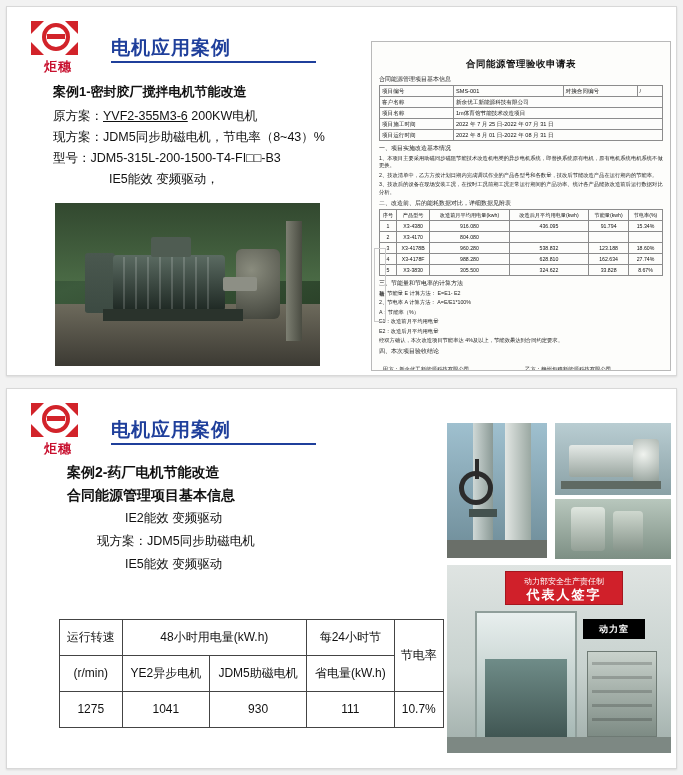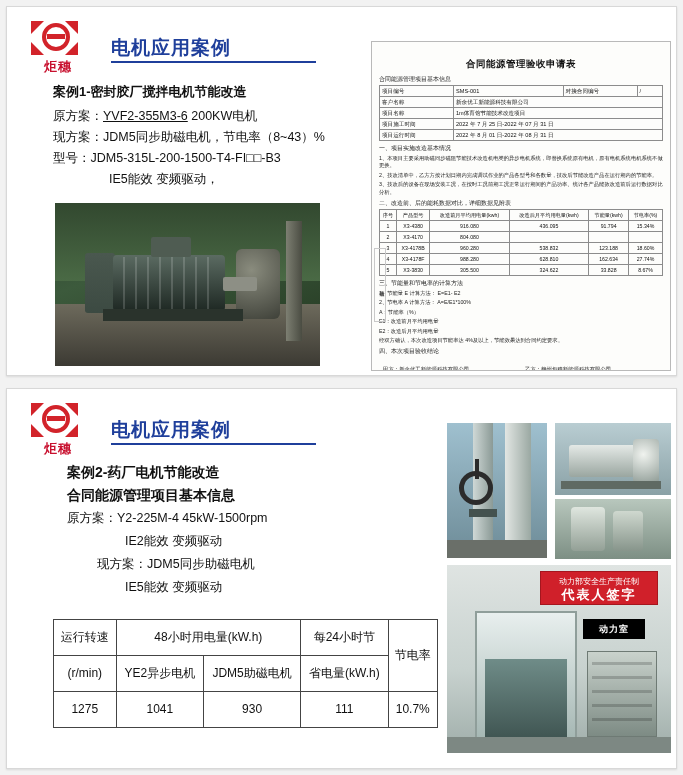--- a/index.html
+++ b/index.html
@@ -314,21 +314,20 @@
   .ph-room .tank { position:absolute; left:16px; top:8px; width:34px; height:44px; background: linear-gradient(180deg,#dfe6df,#93a096); border-radius:4px; }
   .ph-room .tank2 { position:absolute; left:58px; top:12px; width:30px; height:40px; background: linear-gradient(180deg,#cfd8cf,#87958b); border-radius:4px; }
 
   .ph-hall { left: 440px; top: 176px; width: 224px; height: 188px; }
   .ph-hall .wall { position:absolute; inset:0; background: linear-gradient(180deg,#dfe4e2 0%, #c8d2cf 55%, #9fada9 100%); }
   .ph-hall .banner {
     position:absolute; left: 58px; top: 6px; width: 118px; height: 34px;
     background:#d0202a; color:#fff; text-align:center;
     font-size: 8px; line-height: 11px; padding-top: 4px;
     border: 1px solid #a5161e;
-    margin-left: 35px;
   }
   .ph-hall .banner .big { font-size: 13px; font-weight: bold; letter-spacing: 2px; display:block; line-height: 16px; }
   .ph-hall .door {
     position:absolute; left: 28px; top: 46px; width: 102px; height: 142px;
     background: linear-gradient(180deg,#e8efee,#9fb2ae);
     border: 2px solid #8f9e9a;
   }
   .ph-hall .door .panel {
     position:absolute; left: 8px; top: 46px; right: 8px; bottom: 8px;
     background: linear-gradient(180deg,#6f8c88,#3d524f);
@@ -350,21 +349,21 @@
     position:absolute; left:0; bottom:0; width:100%; height:16px; background:#7d8883;
   }
   .ph-hall .plate {
     position:absolute; left: 34px; top: 52px; width: 34px; height: 14px;
     background:#1d5bbf; color:#fff; font-size:6px; text-align:center; line-height:14px;
   }
 
   
   .data-tbl {
     position: absolute;
-    left: 46px; top: 230px;
+    left: 52px; top: 230px;
     width: 385px;
     border-collapse: collapse;
     font-size: 12px;
     color: #111;
     text-align: center;
   }
   .data-tbl td {
     border: 1px solid #444;
     padding: 6px 4px;
     line-height: 17px;
@@ -557,23 +556,20 @@
       </div>
       <div class="name">炬穗</div>
     </div>
 
     <div class="slide-title">电机应用案例</div>
     <div class="title-rule"></div>
 
     <div class="s2-text">
       <div class="case-head">案例2-药厂电机节能改造</div>
       <div class="case-head">合同能源管理项目基本信息</div>
-      <div class="ind1">
-        <span>原方案：</span><span>Y2-225M-4 45kW-1500rpm</span>
-      </div>
       <div class="ind2">IE2能效 变频驱动</div>
       <div class="ind3">
         <span>现方案：</span><span>JDM5同步助磁电机</span>
       </div>
       <div class="ind2">IE5能效 变频驱动</div>
     </div>
 
     <div class="ph ph-valve">
       <div class="bg"></div>
         <div class="pipe1"></div>

